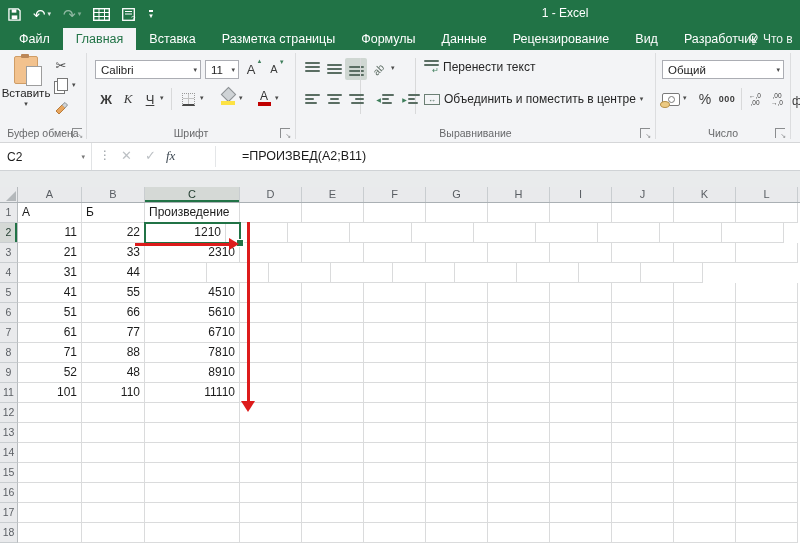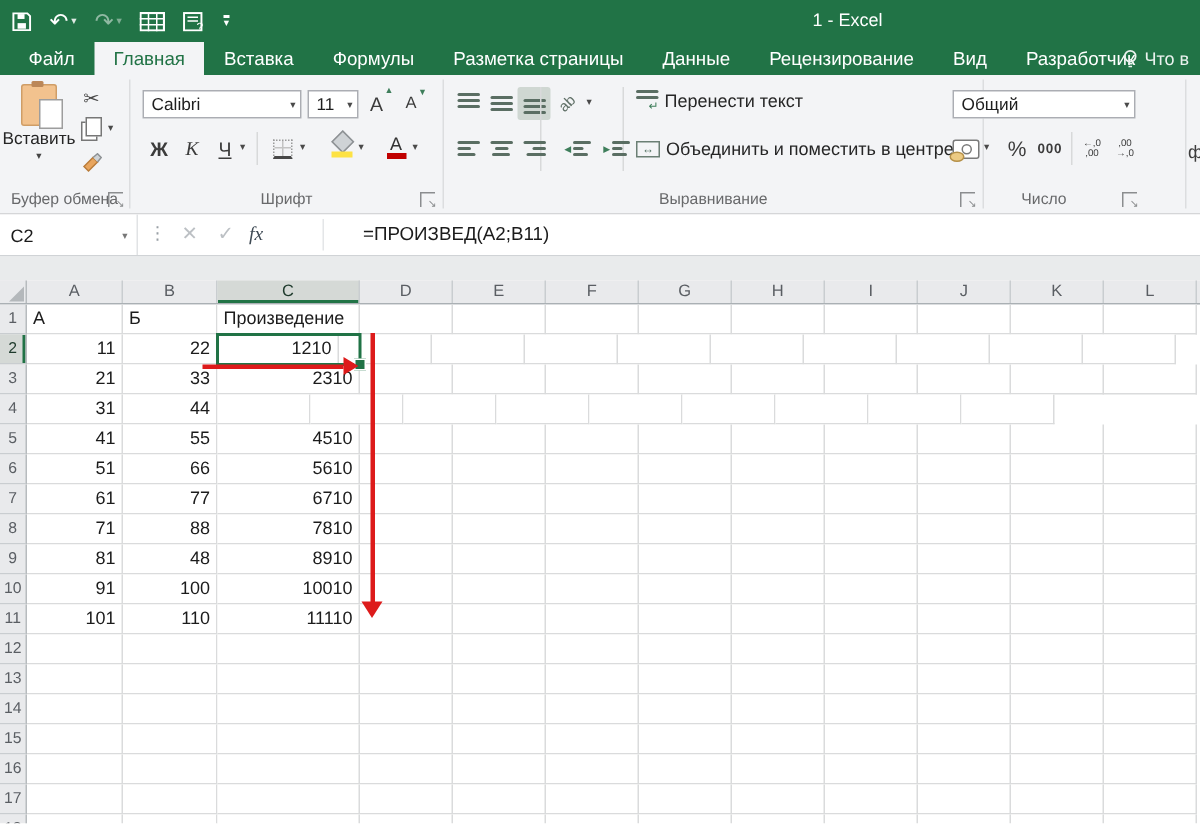--- a/index.html
+++ b/index.html
@@ -157,22 +157,22 @@
         </span>
     </div>
     <div id="win-title">1 - Excel</div>
   </div>
 
   <div id="tabbar">
     <div id="tabs">
         <div class="tab">Файл</div>
         <div class="tab active">Главная</div>
         <div class="tab">Вставка</div>
+        <div class="tab">Разметка страницы</div>
         <div class="tab">Формулы</div>
-        <div class="tab">Разметка страницы</div>
         <div class="tab">Данные</div>
         <div class="tab">Рецензирование</div>
         <div class="tab">Вид</div>
         <div class="tab">Разработчик</div>
       </div>
     <div id="tellme">
       <svg width="11" height="13" viewBox="0 0 11 13">
           <circle cx="5.5" cy="4.5" r="3.6" fill="none" stroke="#eaf2ee" stroke-width="1.2"></circle>
           <path d="M4 9.5h3M4.3 11.3h2.4" stroke="#eaf2ee" stroke-width="1.1"></path>
         </svg>
@@ -340,21 +340,21 @@
         </span>
       <div class="rbtn" style="left:128px;top:42px">
         <span class="merge-ic">↔</span>
         <span>Объединить и поместить в центре</span>
         <span class="car">▾</span>
       </div>
       <div class="grp-label">Выравнивание</div>
       <span class="dlg"></span>
     </div>
 
-    <div class="grp" style="left:629px;width:134px">
+    <div class="grp" style="left:656px;width:134px">
       <div class="combo" style="left:6px;top:10px;width:122px">
         <span>Общий</span>
           <span class="car">▾</span>
       </div>
       <span class="ibtn" style="left:4px;top:38px">
           <span class="cur-ic"></span>
         </span>
       <span style="position:absolute;left:27px;top:44px" class="car">▾</span>
       <span class="ibtn" style="left:38px;top:38px">
           <span class="pct">%</span>
@@ -526,38 +526,23 @@
         <div class="cell" style="width: 62px;"></div>
         <div class="cell" style="width: 62px;"></div>
         <div class="cell" style="width: 62px;"></div>
         <div class="cell" style="width: 62px;"></div>
         <div class="cell" style="width: 62px;"></div>
         <div class="cell" style="width: 62px;"></div>
         <div class="cell" style="width: 62px;"></div>
       </div>
       <div class="grow">
         <div class="rh">9</div>
-        <div class="cell num" style="width: 64px;">81</div>
+        <div class="cell num" style="width: 64px;">52</div>
         <div class="cell num" style="width: 63px;">48</div>
         <div class="cell num" style="width: 95px;">8910</div>
-        <div class="cell" style="width: 62px;"></div>
-        <div class="cell" style="width: 62px;"></div>
-        <div class="cell" style="width: 62px;"></div>
-        <div class="cell" style="width: 62px;"></div>
-        <div class="cell" style="width: 62px;"></div>
-        <div class="cell" style="width: 62px;"></div>
-        <div class="cell" style="width: 62px;"></div>
-        <div class="cell" style="width: 62px;"></div>
-        <div class="cell" style="width: 62px;"></div>
-      </div>
-      <div class="grow">
-        <div class="rh">10</div>
-        <div class="cell num" style="width: 64px;">91</div>
-        <div class="cell num" style="width: 63px;">100</div>
-        <div class="cell num" style="width: 95px;">10010</div>
         <div class="cell" style="width: 62px;"></div>
         <div class="cell" style="width: 62px;"></div>
         <div class="cell" style="width: 62px;"></div>
         <div class="cell" style="width: 62px;"></div>
         <div class="cell" style="width: 62px;"></div>
         <div class="cell" style="width: 62px;"></div>
         <div class="cell" style="width: 62px;"></div>
         <div class="cell" style="width: 62px;"></div>
         <div class="cell" style="width: 62px;"></div>
       </div>

